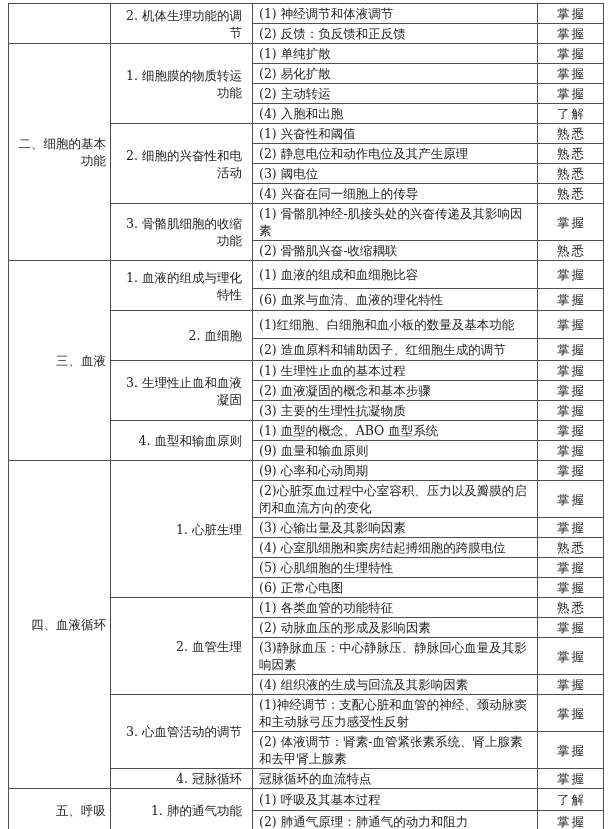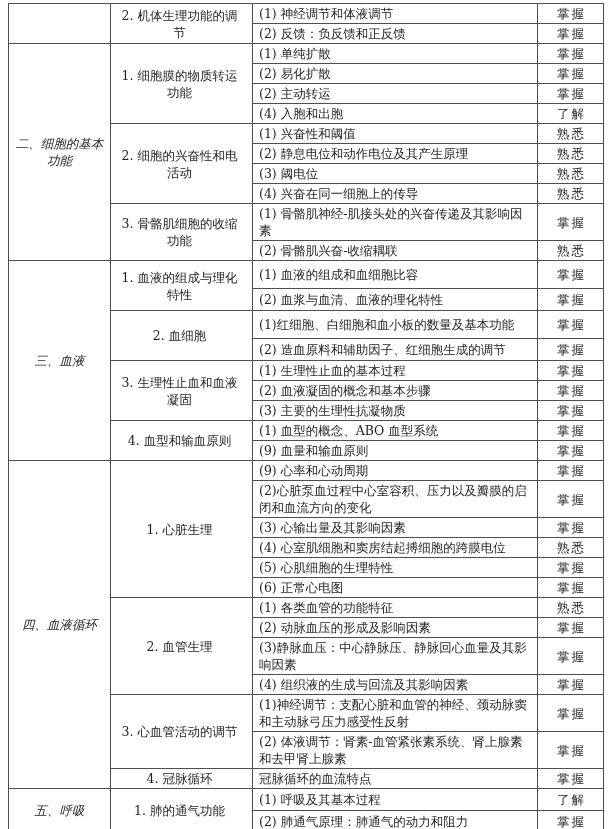--- a/index.html
+++ b/index.html
@@ -33,26 +33,25 @@
     font-size: 12.5px;
     line-height: 17px;
     vertical-align: middle;
     padding: 1px 4px;
     word-break: break-all;
     overflow: hidden;
   }
   tr { height: 20px; }
   td.chapter {
     padding: 1px 4px 1px 4px;
-    text-align: center;
-    font-style: italic;
+    text-align: right;
   }
   td.subsection {
     padding: 1px 10px 1px 6px;
-    text-align: center;
+    text-align: right;
     margin-left: 48px;
   }
   td.topic {
     padding: 1px 4px 1px 6px;
     text-align: left;
     margin-top: 12px;
   }
   td.level {
     text-align: center;
     letter-spacing: 2px;
@@ -125,21 +124,21 @@
           <td class="topic">(2) 骨骼肌兴奋-收缩耦联</td>
           <td class="level">熟悉</td>
         </tr>
         <tr style="height: 28px;">
           <td class="chapter" rowspan="9">三、血液</td>
           <td class="subsection" rowspan="2">1. 血液的组成与理化特性</td>
           <td class="topic">(1) 血液的组成和血细胞比容</td>
           <td class="level">掌握</td>
         </tr>
         <tr style="height: 22px;">
-          <td class="topic">(2) 血浆与血清、血液的理化特性</td>
+          <td class="topic">(6) 血浆与血清、血液的理化特性</td>
           <td class="level">掌握</td>
         </tr>
         <tr style="height: 28px;">
           <td class="subsection" rowspan="2">2. 血细胞</td>
           <td class="topic">(1)红细胞、白细胞和血小板的数量及基本功能</td>
           <td class="level">掌握</td>
         </tr>
         <tr style="height: 22px;">
           <td class="topic">(2) 造血原料和辅助因子、红细胞生成的调节</td>
           <td class="level">掌握</td>

